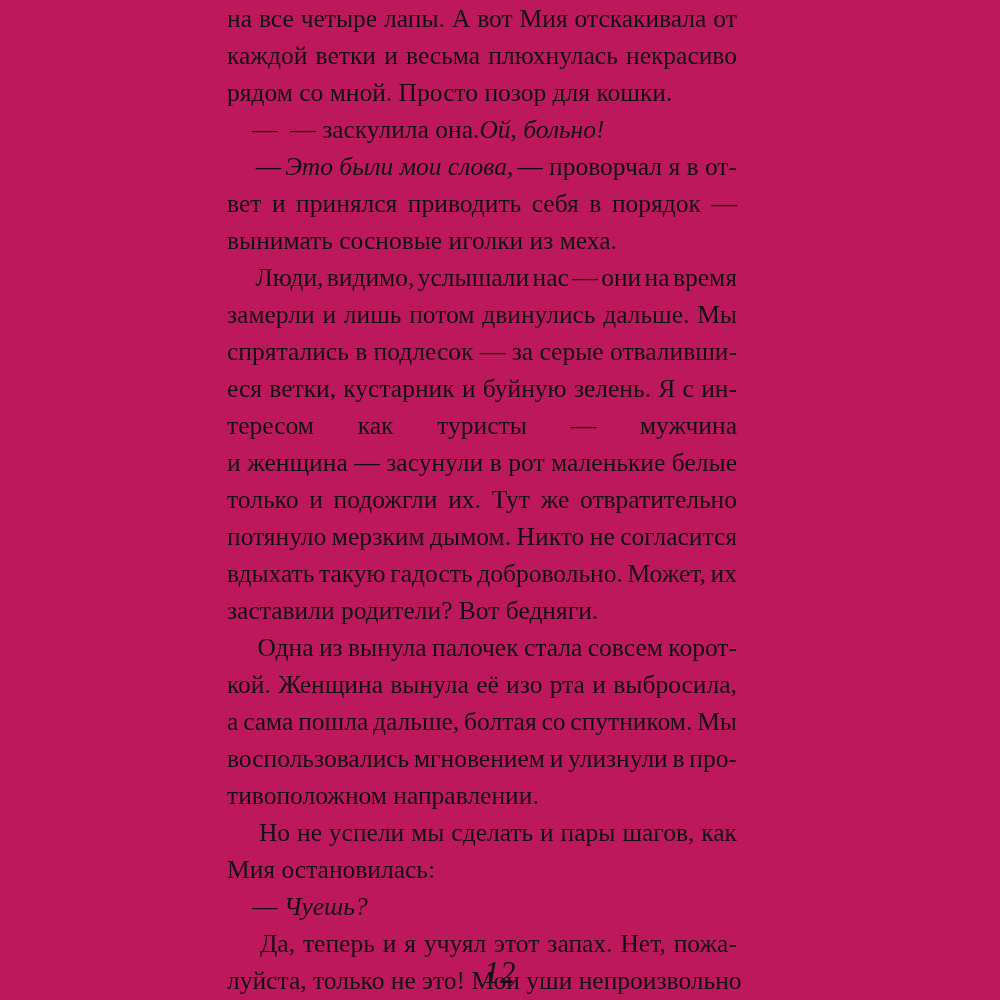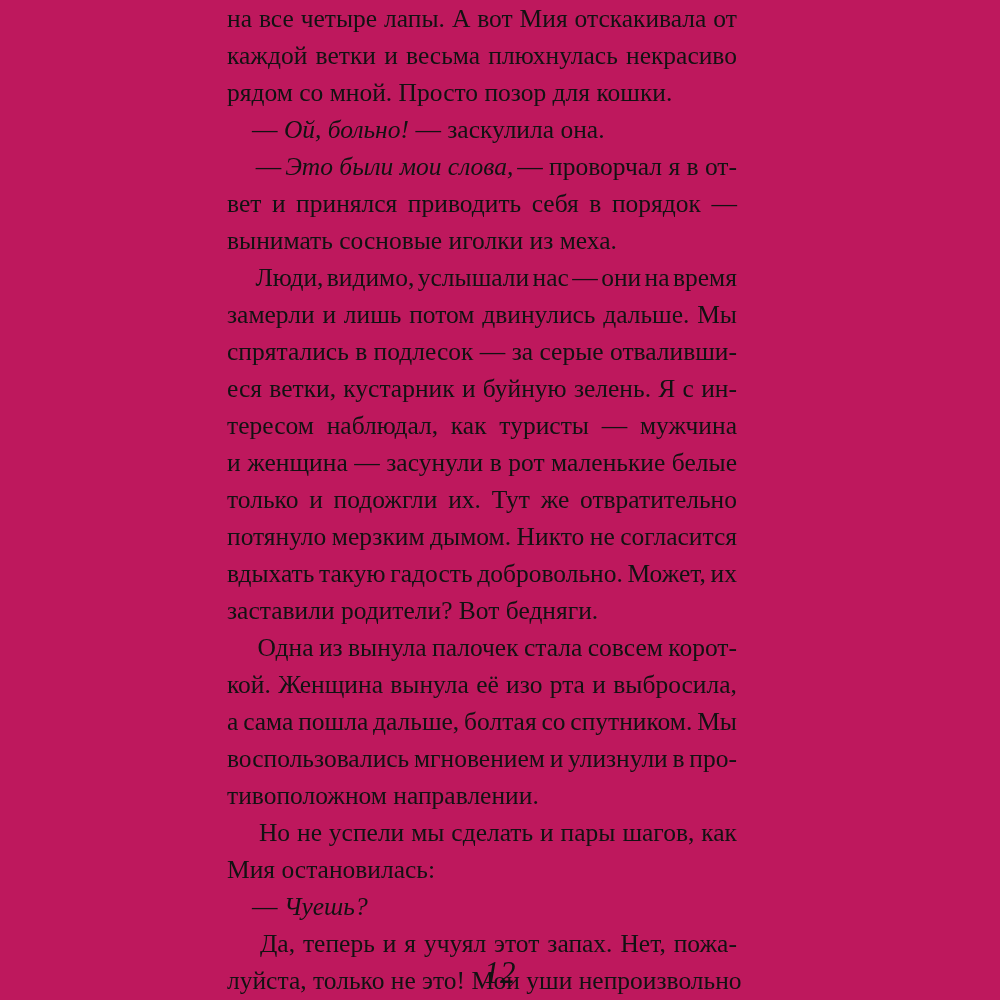--- a/index.html
+++ b/index.html
@@ -124,22 +124,22 @@
       </div>
       <div class="line flush">
         <span class="w">рядом со мной. Просто позор для кошки.</span>
       </div>
     </div>
 
     <div class="para">
       <div class="line flush">
         <span class="indent"></span>
         <span class="w">— </span>
+        <span class="w"> — заскулила она.</span>
         <span class="w ital">Ой, больно!</span>
-        <span class="w"> — заскулила она.</span>
       </div>
     </div>
 
     <div class="para">
       <div class="line justify">
         <span class="indent"></span>
         <span class="w">—</span>
         <span class="w ital">Это были мои слова,</span>
         <span class="w">— проворчал я в от-</span>
       </div>
@@ -194,21 +194,20 @@
         <span class="w">кустарник</span>
         <span class="w">и</span>
         <span class="w">буйную</span>
         <span class="w">зелень.</span>
         <span class="w">Я</span>
         <span class="w">с</span>
         <span class="w">ин-</span>
       </div>
       <div class="line justify">
         <span class="w">тересом</span>
-        <span class="w">наблюдал,</span>
         <span class="w">как</span>
         <span class="w">туристы</span>
         <span class="w">—</span>
         <span class="w">мужчина</span>
       </div>
       <div class="line justify">
         <span class="w">и</span>
         <span class="w">женщина</span>
         <span class="w">—</span>
         <span class="w">засунули</span>

